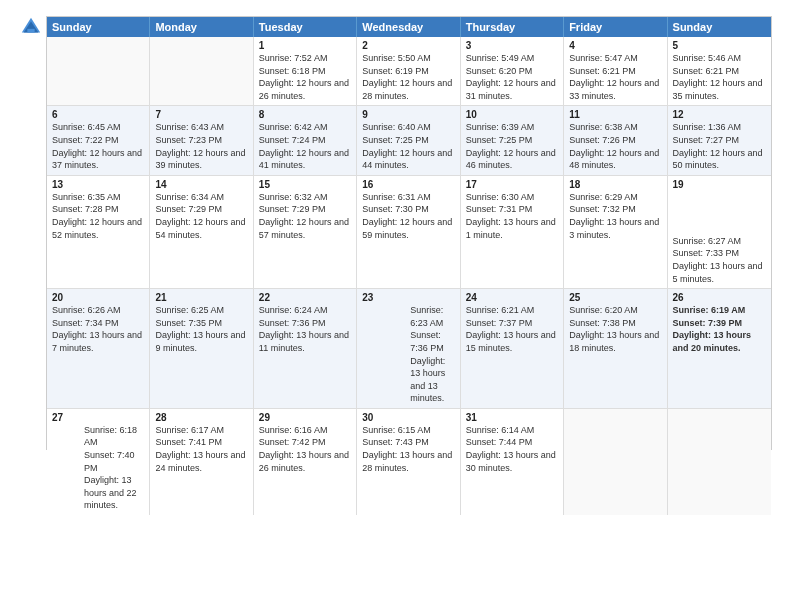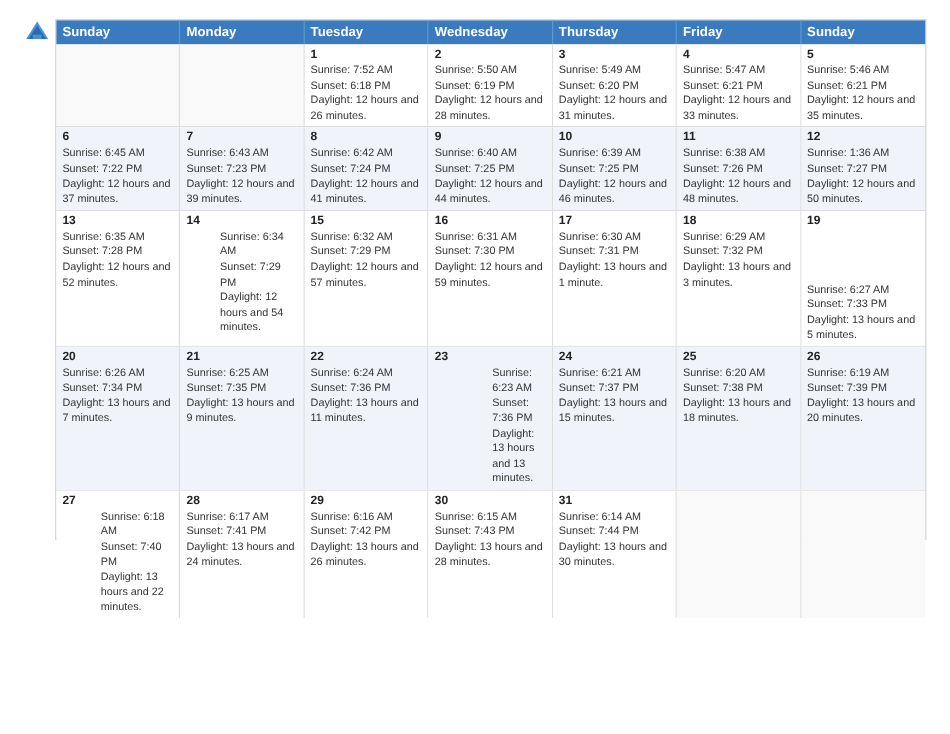--- a/index.html
+++ b/index.html
@@ -224,21 +224,21 @@
         </div>
         <div class="cal-row">
           <div class="cal-cell">
             <span class="day-num">13</span>
             <div class="cell-text" style="white-space: pre-line;">Sunrise: 6:35 AM
 Sunset: 7:28 PM
 Daylight: 12 hours and 52 minutes.</div>
           </div>
           <div class="cal-cell">
             <span class="day-num">14</span>
-            <div class="cell-text" style="white-space: pre-line; margin-left: 28px;">Sunrise: 6:34 AM
+            <div class="cell-text" style="white-space: pre-line;">Sunrise: 6:34 AM
 Sunset: 7:29 PM
 Daylight: 12 hours and 54 minutes.</div>
           </div>
           <div class="cal-cell">
             <span class="day-num">15</span>
             <div class="cell-text" style="white-space: pre-line;">Sunrise: 6:32 AM
 Sunset: 7:29 PM
 Daylight: 12 hours and 57 minutes.</div>
           </div>
           <div class="cal-cell">
@@ -298,21 +298,21 @@
 Daylight: 13 hours and 15 minutes.</div>
           </div>
           <div class="cal-cell alt-row">
             <span class="day-num">25</span>
             <div class="cell-text" style="white-space: pre-line;">Sunrise: 6:20 AM
 Sunset: 7:38 PM
 Daylight: 13 hours and 18 minutes.</div>
           </div>
           <div class="cal-cell alt-row">
             <span class="day-num">26</span>
-            <div class="cell-text" style="white-space: pre-line;">Sunrise: 6:19 AM
+            <div class="cell-text" style="white-space: pre-line; font-weight: bold;">Sunrise: 6:19 AM
 Sunset: 7:39 PM
 Daylight: 13 hours and 20 minutes.</div>
           </div>
         </div>
         <div class="cal-row">
           <div class="cal-cell">
             <span class="day-num">27</span>
             <div class="cell-text" style="white-space: pre-line; margin-left: 32px;">Sunrise: 6:18 AM
 Sunset: 7:40 PM
 Daylight: 13 hours and 22 minutes.</div>

